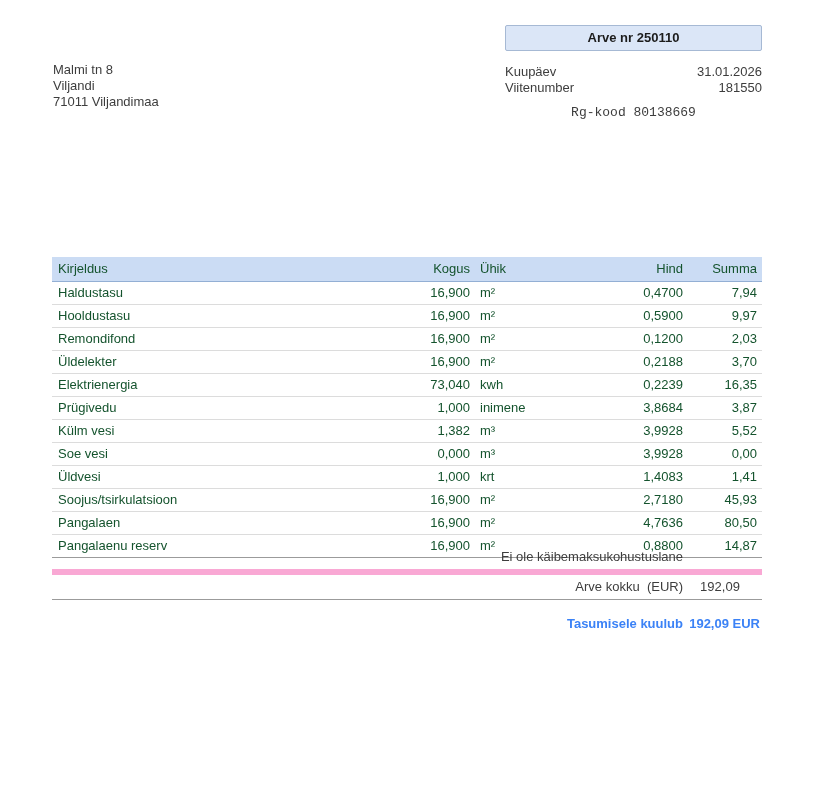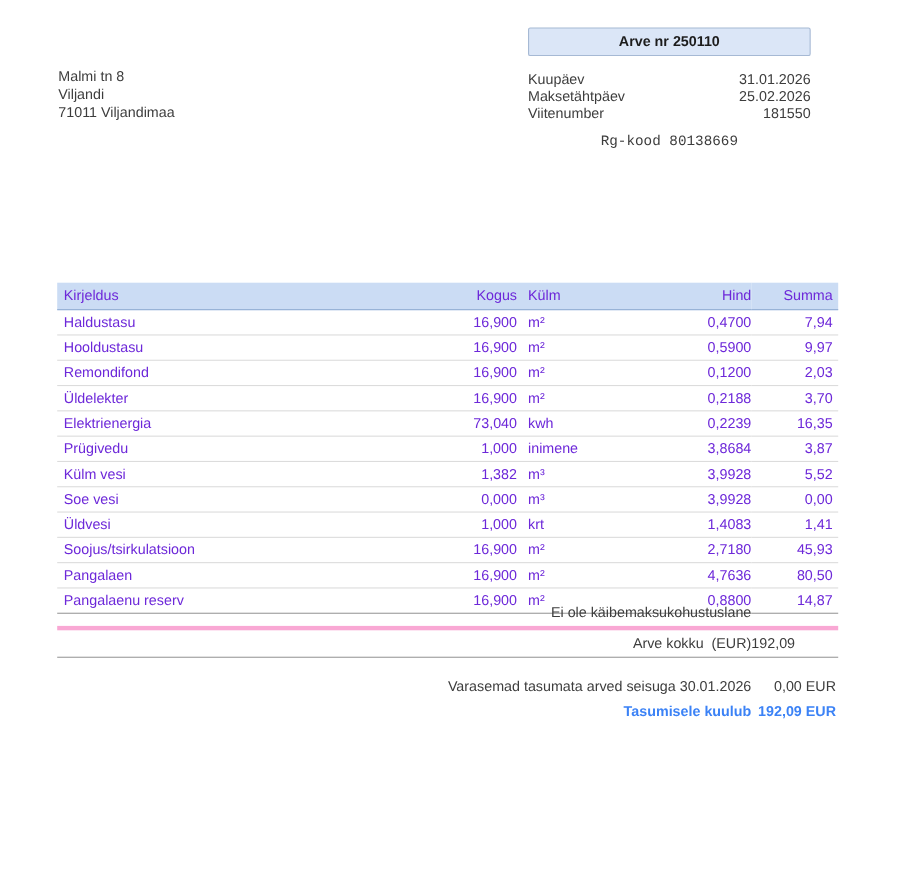--- a/index.html
+++ b/index.html
@@ -6,21 +6,21 @@
   .page {
     position: relative;
     width: 838px; height: 800px;
     background: #ffffff;
     font-family: "Liberation Sans", "DejaVu Sans", sans-serif;
     font-size: 13px;
     color: #3d3d3d;
     overflow: hidden;
   }
   .addr-block { position:absolute; left:53px; top:62px; line-height:16px; }
-  .right-col  { position:absolute; left:480px; top:25px; width:257px; }
+  .right-col  { position:absolute; left:505px; top:25px; width:257px; }
   .title-box {
     box-sizing:border-box;
     width:257px; height:26px;
     background:#dbe6f7;
     border:1px solid #a6b9d4;
     border-radius:2px;
     text-align:center;
     line-height:24px;
     font-weight:bold;
     color:#1c1c1c;
@@ -37,21 +37,21 @@
   }
   .reg-code { margin-top:10px; text-align:center;font-family:Liberation Mono, monospace; }
   .period { position:absolute; left:53px; top:228px; }
 
   .invoice-table {
     position:absolute; left:52px; top:257px;
     width:710px;
     border-collapse:collapse;
     table-layout:fixed;
     font-size:13px;
-    color:#6d28d9;
+    color:#14532d;
   }
   .invoice-table th {
     background:#cbdcf4;
     border-bottom:1px solid #93afd4;
     font-weight:normal;
     height:24px; line-height:24px;
     padding:0;
   }
   .invoice-table td {
     border-bottom:1px solid #dcdcdc;
@@ -66,22 +66,22 @@
   .c3 { text-align:right; }
   .c4 { text-align:right; padding-right:5px !important; }
 
   .totals { position:absolute; left:52px; top:545px; width:710px; }
   .totals-row {
     display:grid;
     grid-template-columns:631px 79px;
     line-height:24px; height:24px;
   }
   .totals-row .t-label { text-align:right; white-space:pre; }
-  .totals-row .t-value { text-align:left; padding-right:5px; }
-  .totals-row.vat-row   { border-bottom:4px solid #f9a8d4;gap:48px; }
+  .totals-row .t-value { text-align:center; padding-right:5px; }
+  .totals-row.vat-row   { border-bottom:6px solid #f9a8d4;gap:48px; }
   .totals-row.total-row { border-bottom:1px solid #9b9b9b; }
 
   .summary { position:absolute; left:52px; top:612px; width:710px; }
   .summary-row {
     display:grid;
     grid-template-columns:631px 79px;
     line-height:23px; height:23px;
   }
   .summary-row .t-label { text-align:right; padding-right:0; }
   .summary-row .t-value { text-align:right; padding-right:2px; white-space:nowrap; }
@@ -100,24 +100,20 @@
 
   <div class="right-col">
     <div class="title-box">
       <span>Arve nr 250110</span>
     </div>
 
     <div class="meta-list">
       <div class="meta-row">
         <span>Kuupäev</span>
         <span>31.01.2026</span>
-      </div>
-      <div class="meta-row">
-        <span>Maksetähtpäev</span>
-        <span>25.02.2026</span>
       </div>
       <div class="meta-row">
         <span>Viitenumber</span>
         <span>181550</span>
       </div>
     </div>
 
     <div class="reg-code">Rg-kood 80138669</div>
   </div>
 
@@ -127,21 +123,21 @@
       <col style="width:308px">
         <col style="width:110px">
         <col style="width:90px">
         <col style="width:123px">
         <col style="width:79px">
     </colgroup>
     <thead>
       <tr>
         <th class="c0">Kirjeldus</th>
         <th class="c1">Kogus</th>
-        <th class="c2">Külm</th>
+        <th class="c2">Ühik</th>
         <th class="c3">Hind</th>
         <th class="c4">Summa</th>
       </tr>
     </thead>
     <tbody>
         <tr>
           <td class="c0">Haldustasu</td>
           <td class="c1">16,900</td>
           <td class="c2">m²</td>
           <td class="c3">0,4700</td>
@@ -232,23 +228,19 @@
       <span class="t-label">Ei ole käibemaksukohustuslane</span>
       <span class="t-value"></span>
     </div>
     <div class="totals-row total-row">
       <span class="t-label">Arve kokku  (EUR)</span>
       <span class="t-value">192,09</span>
     </div>
   </div>
 
   <div class="summary">
-    <div class="summary-row">
-      <span class="t-label">Varasemad tasumata arved seisuga 30.01.2026</span>
-      <span class="t-value">0,00 EUR</span>
-    </div>
     <div class="summary-row due">
       <span class="t-label">Tasumisele kuulub</span>
       <span class="t-value">192,09 EUR</span>
     </div>
   </div>
 
 </div>
 
 </body></html>

